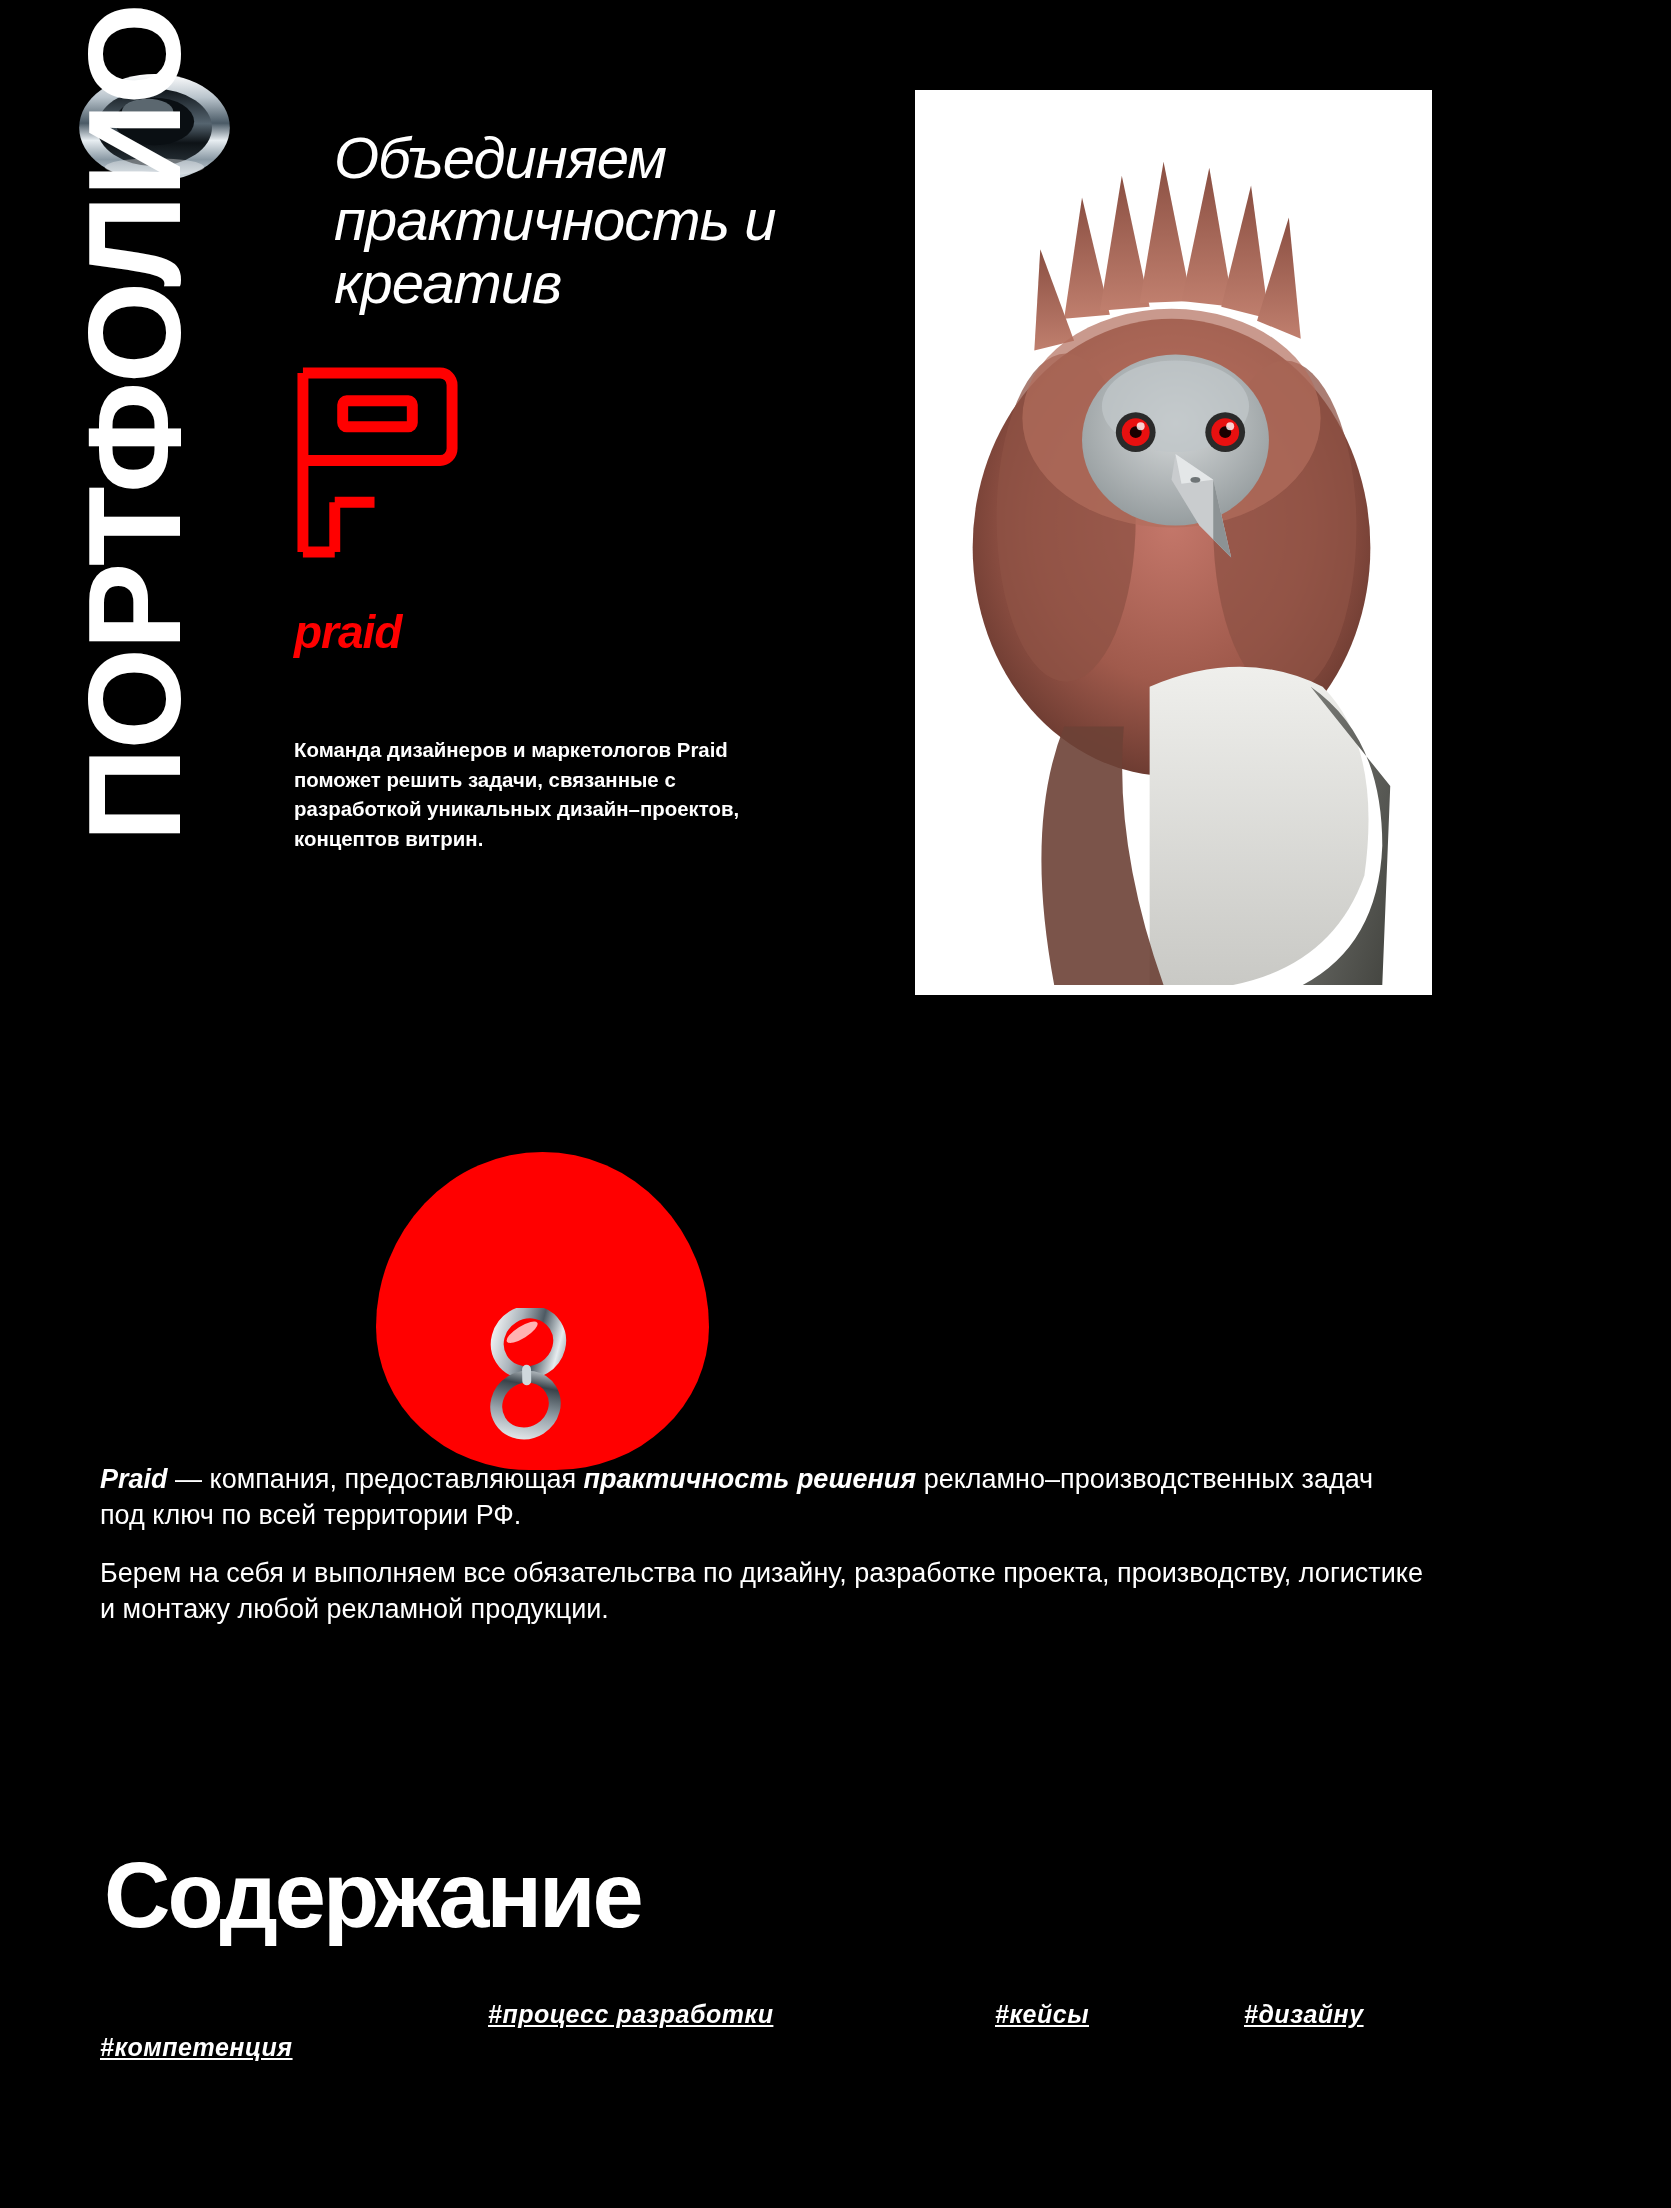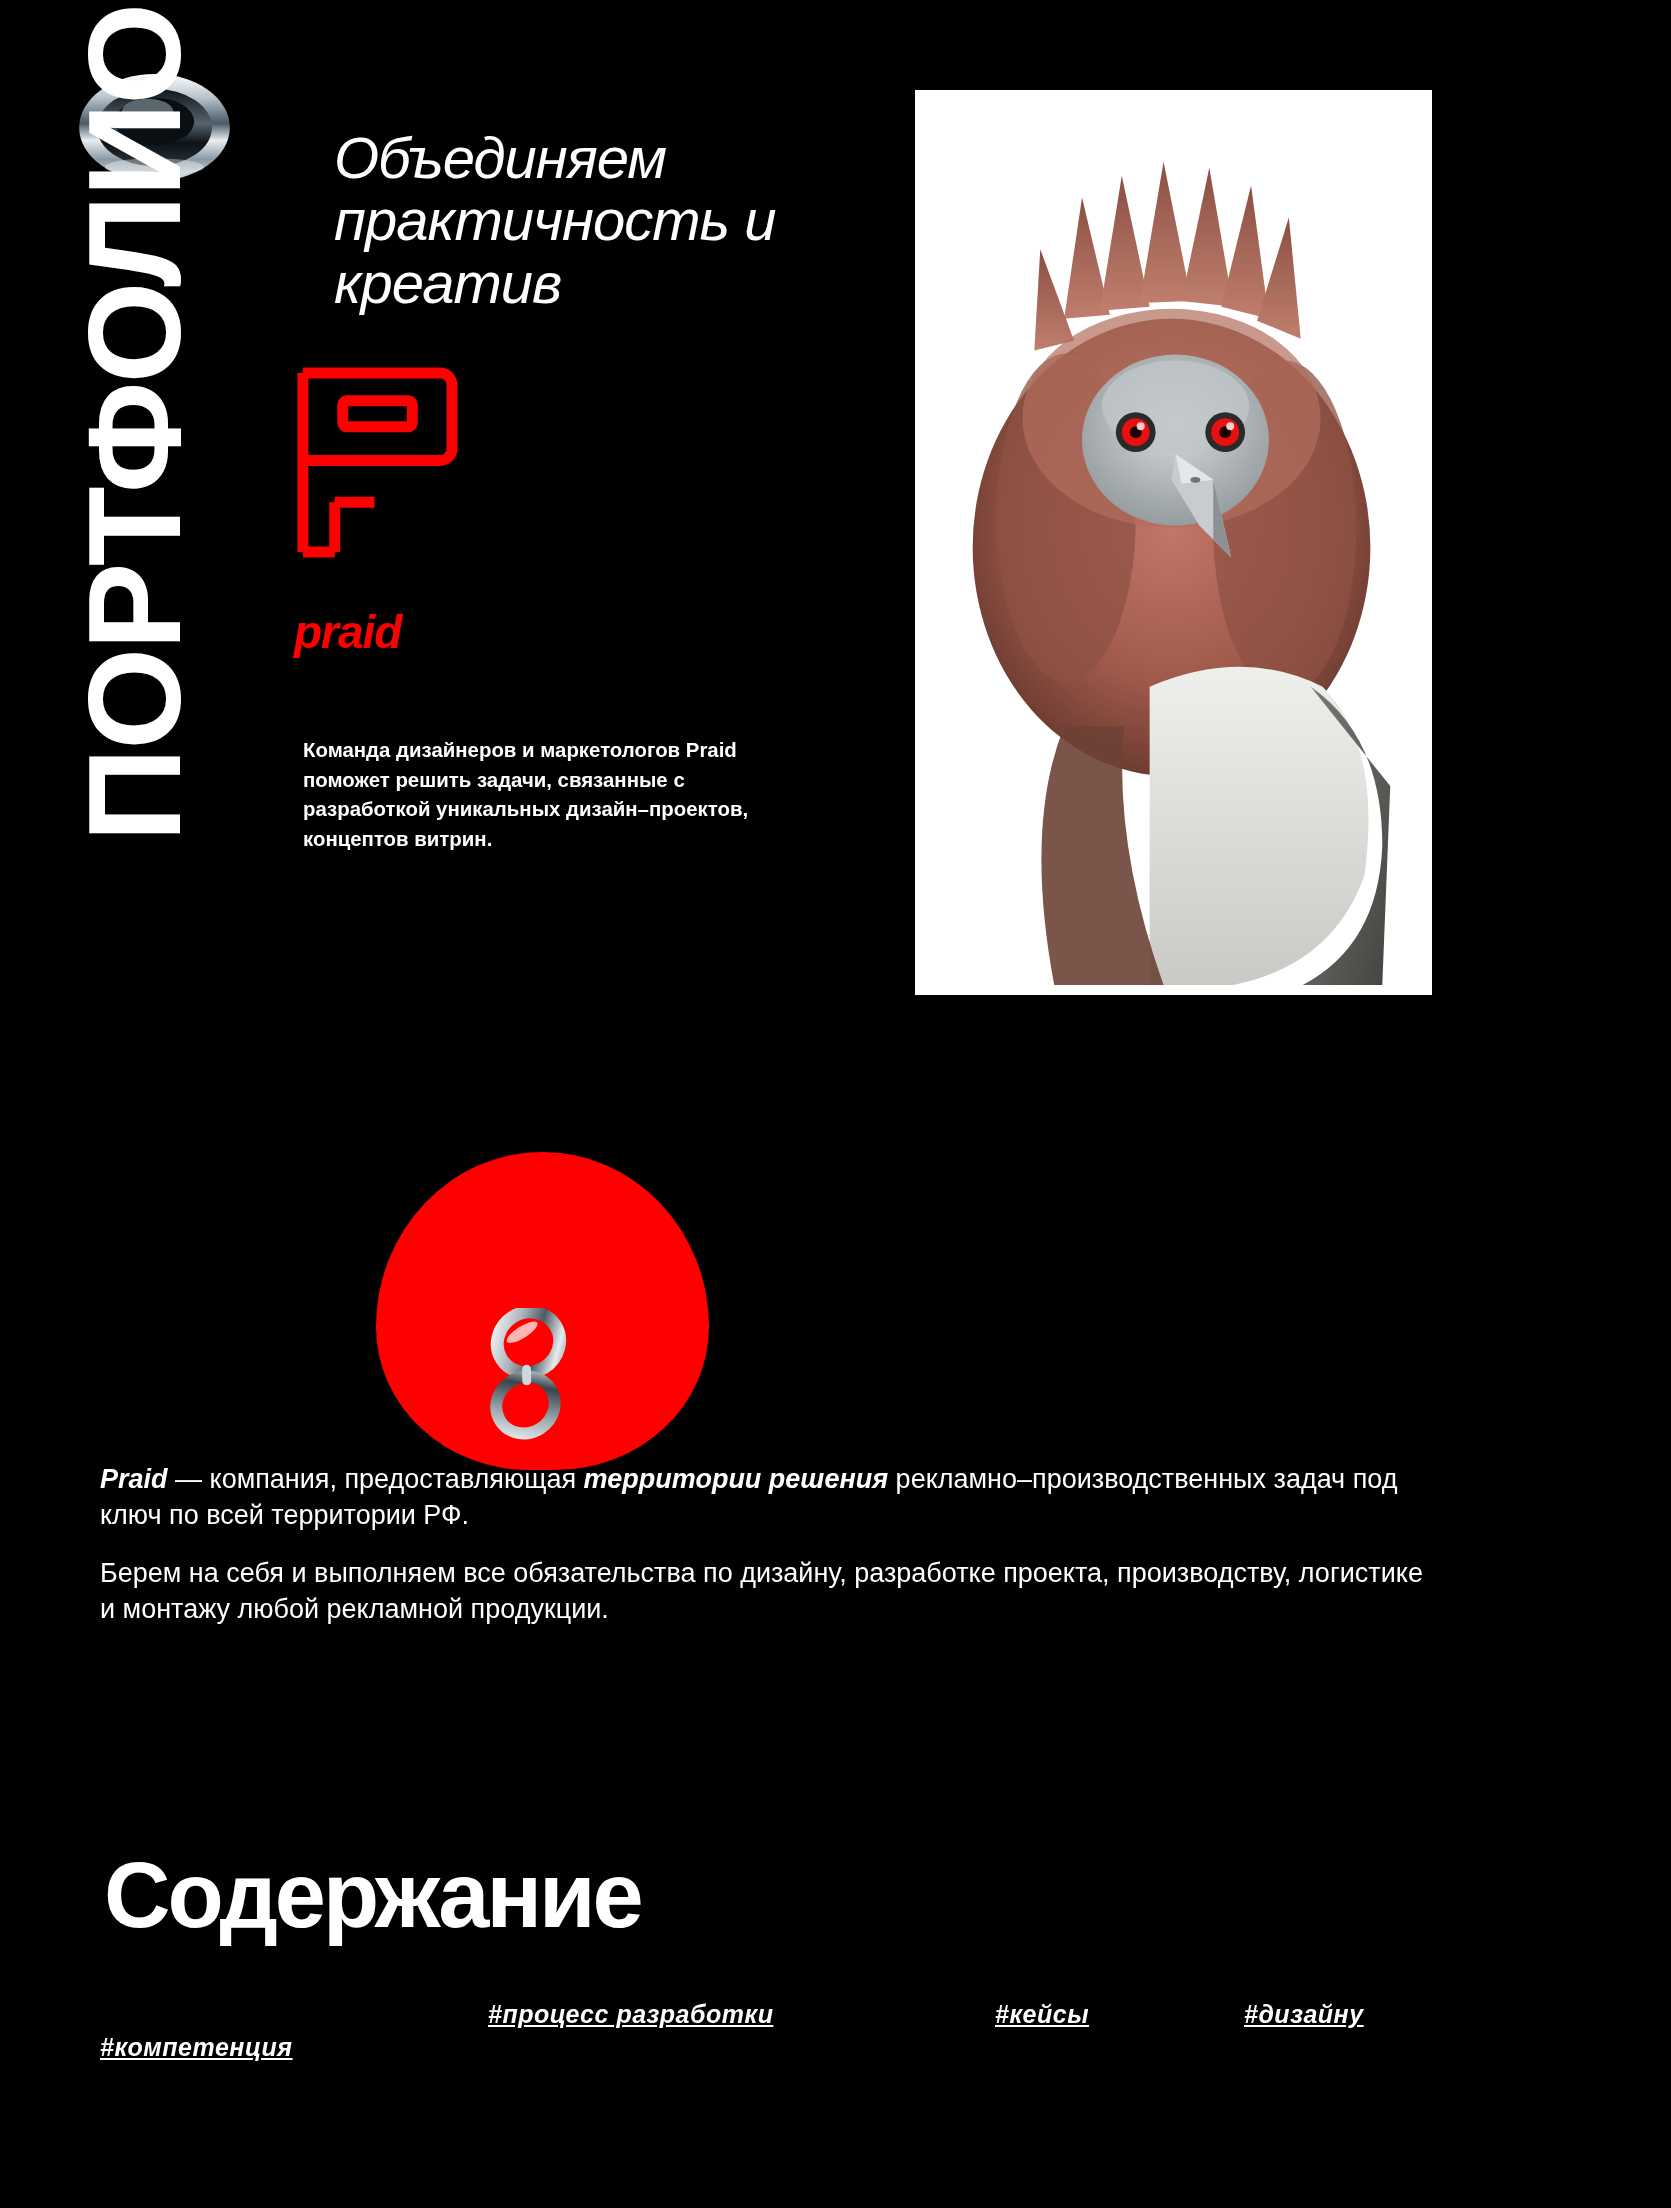--- a/index.html
+++ b/index.html
@@ -87,21 +87,21 @@
   .hero-copy {
     position: absolute;
     left: 291px;
     top: 736px;
     width: 488px;
     font-size: 20.4px;
     line-height: 1.45;
     font-weight: bold;
     color: #ffffff;
   }
-  .hero-copy p { margin: 0 0 26px 12px; }
+  .hero-copy p { margin: 0 0 26px 3px; }
   .hero-copy p:last-child { margin-bottom: 0; }
 
   .bird-frame {
     position: absolute;
     left: 915px;
     top: 90px;
     width: 517px;
     height: 905px;
     background: #ffffff;
     overflow: hidden;
@@ -345,21 +345,21 @@
         <ellipse cx="88" cy="40" rx="32" ry="30" fill="none" stroke="url(#ring1)" stroke-width="13"></ellipse>
         <ellipse cx="52" cy="92" rx="30" ry="28" fill="none" stroke="url(#ring2)" stroke-width="12"></ellipse>
         <path d="M72 62 L66 72" stroke="#cfd8dd" stroke-width="9" stroke-linecap="round"></path>
         <ellipse cx="88" cy="28" rx="18" ry="6" fill="#ffffff" opacity="0.7"></ellipse>
       </g>
     </svg>
   </div>
 
   <div class="about-body">
     <p>
-      <em class="brand">Praid</em><span> — компания, предоставляющая </span><em class="emph">территории решения</em><span> рекламно–производственных задач под ключ по всей территории РФ.</span>
+      <em class="brand">Praid</em><span> — компания, предоставляющая </span><em class="emph">практичность решения</em><span> рекламно–производственных задач под ключ по всей территории РФ.</span>
     </p>
     <p>Берем на себя и выполняем все обязательства по дизайну,  разработке проекта, производству, логистике и монтажу любой рекламной продукции.</p>
   </div>
 </section>
 
 <section class="contents">
   <h2 class="contents-title">Содержание</h2>
 
   <nav class="tag-row">
     <a class="tag tag-1" href="#">#компетенция</a>

